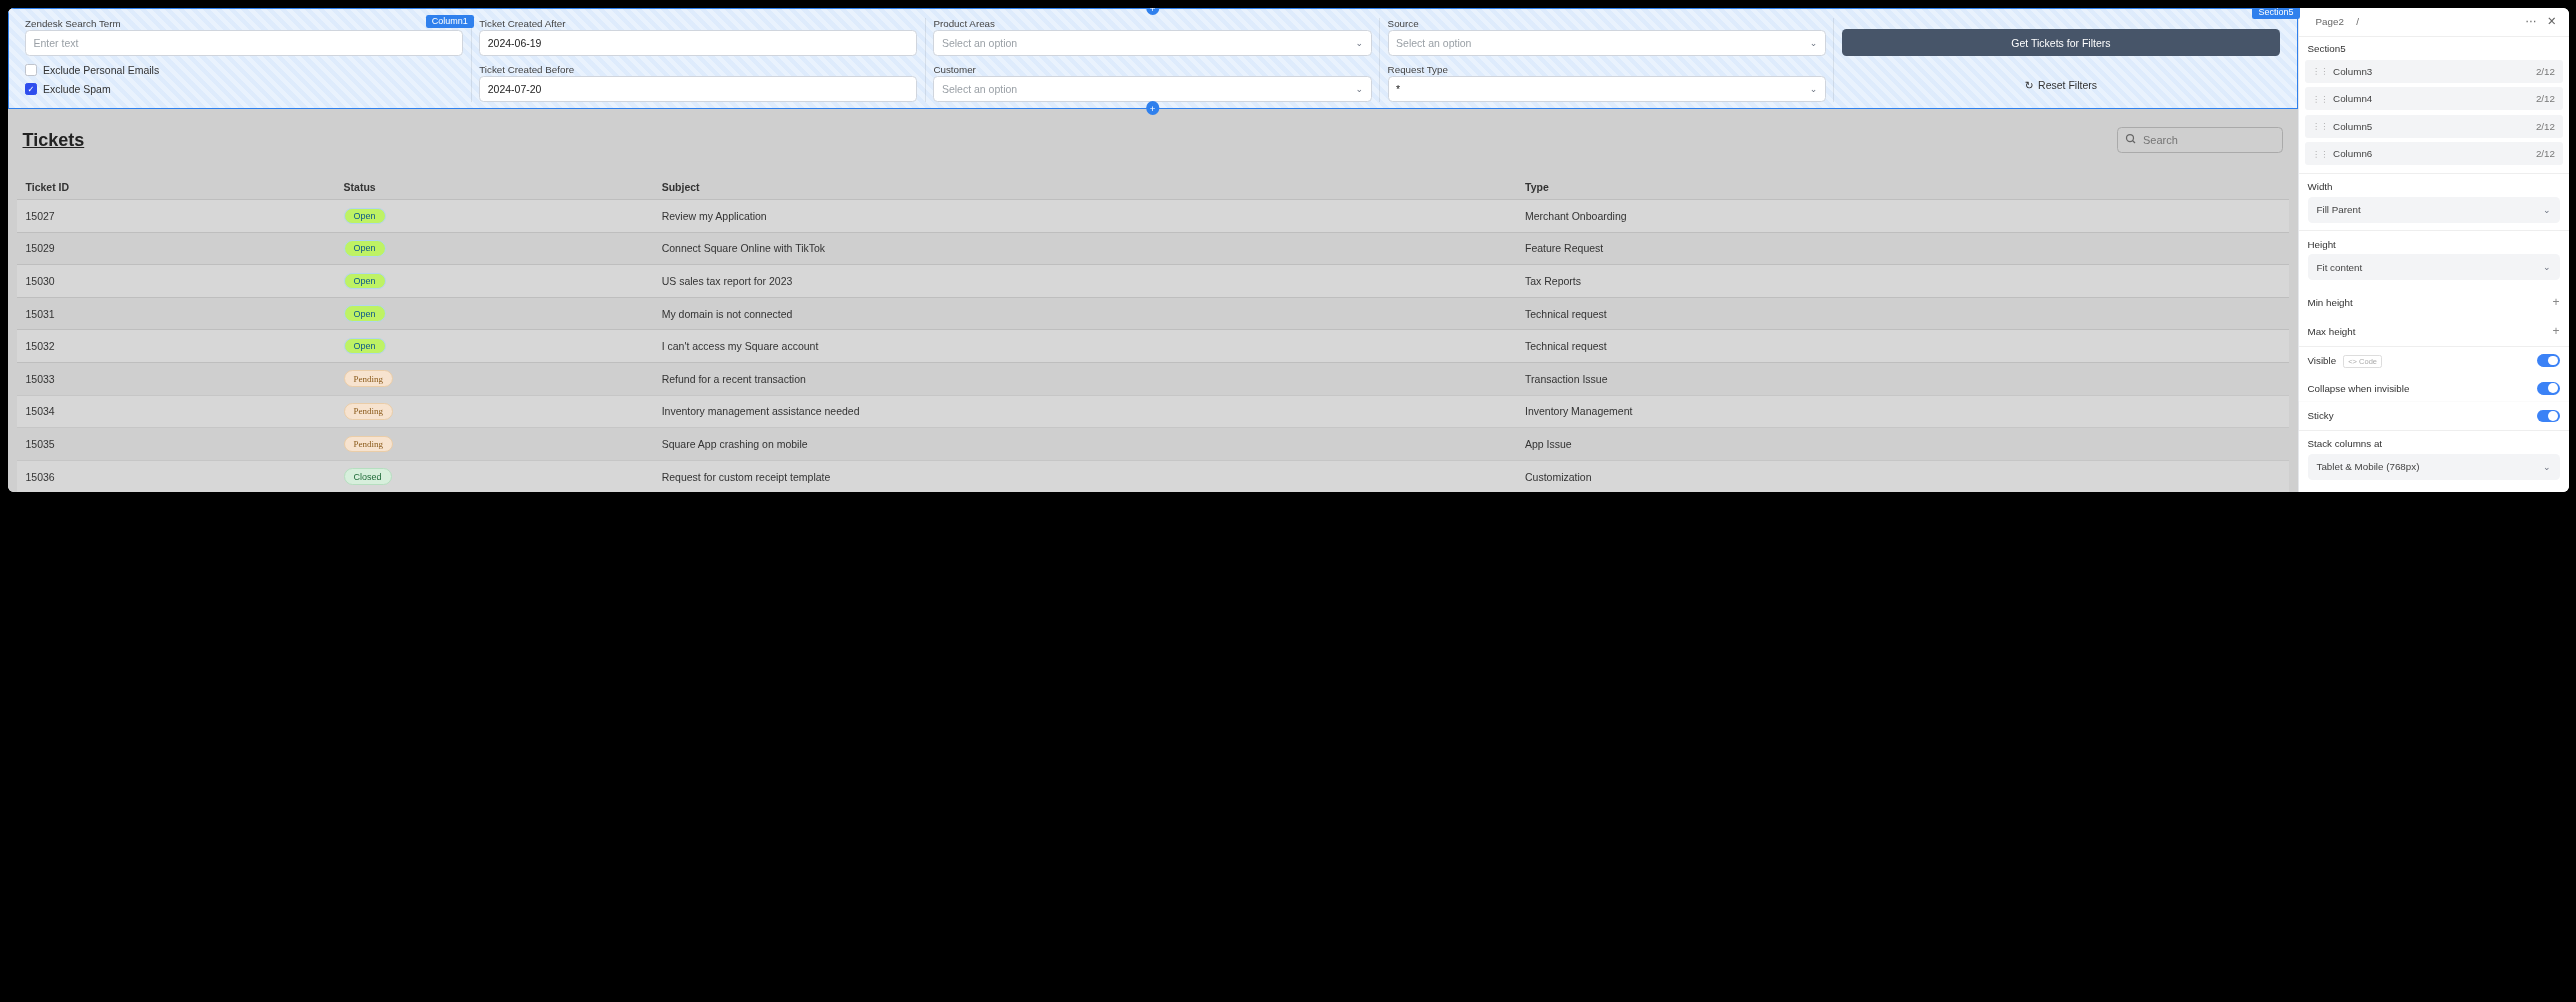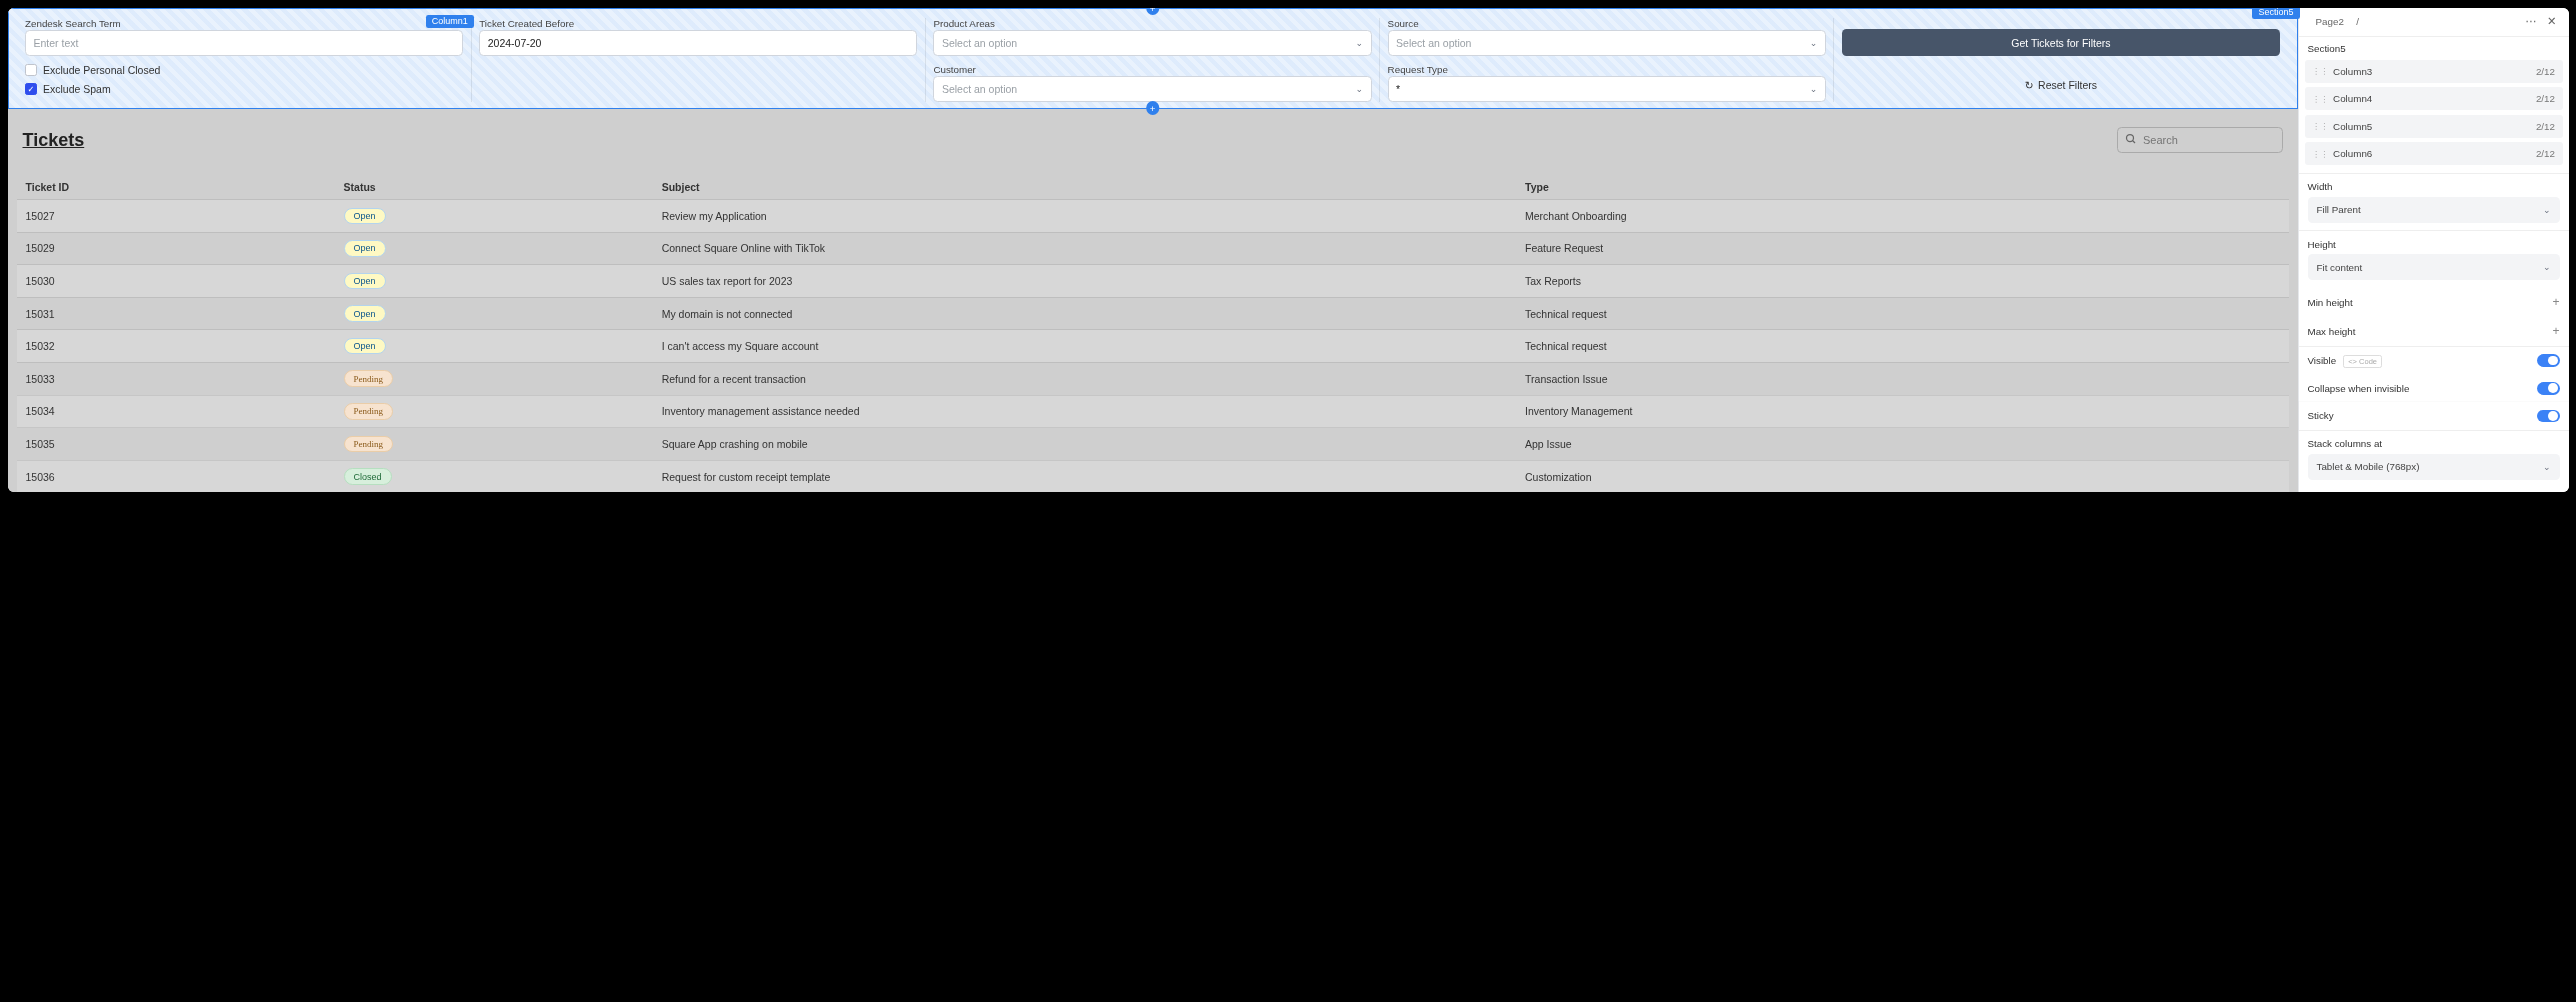--- a/index.html
+++ b/index.html
@@ -43,21 +43,21 @@
 .tickets-title { font-size: 18px; font-weight: 600; color: #222; text-decoration: underline; }
 .search { display: flex; align-items: center; background: transparent; border: 0.8px solid #aaa; border-radius: 4.5px; padding: 4.5px 7.5px; width: 166px; gap: 6px; }
 .search input { border: none; background: transparent; outline: none; font-size: 11px; width: 100%; }
 .search-icon { color: #666; font-size: 12px; }
 
 .table { width: 100%; border-collapse: collapse; margin-top: 10px; }
 .table th { text-align: left; font-size: 10.5px; font-weight: 600; color: #333; padding: 6px 9px; }
 .table td { font-size: 10.5px; color: #333; padding: 7.5px 9px; border-top: 0.8px solid rgba(0,0,0,0.08); }
 .table tbody tr:nth-child(odd) { background: rgba(255,255,255,0.18); }
 .badge { display: inline-block; padding: 2.3px 9px; border-radius: 752px; font-size: 9px; border: 0.8px solid; }
-.badge-open { background: #fef9c3; color: #0a558c; border-color: #b3d4ee; }
+.badge-open { background: #bef264; color: #0a558c; border-color: #b3d4ee; }
 .badge-pending { background: #f7e3cf; color: #8a5a1a; border-color: #eacda8; font-family: Liberation Serif, serif; }
 .badge-closed { background: #d7efdc; color: #1f6a38; border-color: #b6dfc0; }
 
 .col-id { width: 14%; } .col-status { width: 14%; } .col-subject { width: 38%; } .col-type { width: 34%; }
 
 
 .panel { width: 271px; border-left: 0.8px solid #e5e7eb; background: #fff; display: flex; flex-direction: column; font-size: 9.8px; color: #333; }
 .panel-head { display: flex; align-items: center; padding: 6px 9px; gap: 4.5px; border-bottom: 0.8px solid #eee; }
 .panel-head .bc { color: #666; padding-left: 8px; }
 .panel-head .spacer { flex: 1; }
@@ -91,29 +91,33 @@
       <div class="filters">
 
         <div class="col">
           <div class="tag tag-col">Column1</div>
           <div>
             <div class="label">Zendesk Search Term</div>
             <input class="input" placeholder="Enter text" style="">
           </div>
           <div class="checkbox-row">
             <span class="checkbox"></span>
-            <span>Exclude Personal Closed</span>
+            <span>Exclude Personal Emails</span>
           </div>
           <div class="checkbox-row">
             <span class="checkbox checked">✓</span>
             <span>Exclude Spam</span>
           </div>
         </div>
 
         <div class="col">
+          <div>
+            <div class="label">Ticket Created After</div>
+            <input class="input" value="2024-06-19" style="">
+          </div>
           <div>
             <div class="label">Ticket Created Before</div>
             <input class="input" value="2024-07-20" style="">
           </div>
         </div>
 
         <div class="col">
           <div>
             <div class="label">Product Areas</div>
             <div class="select">

